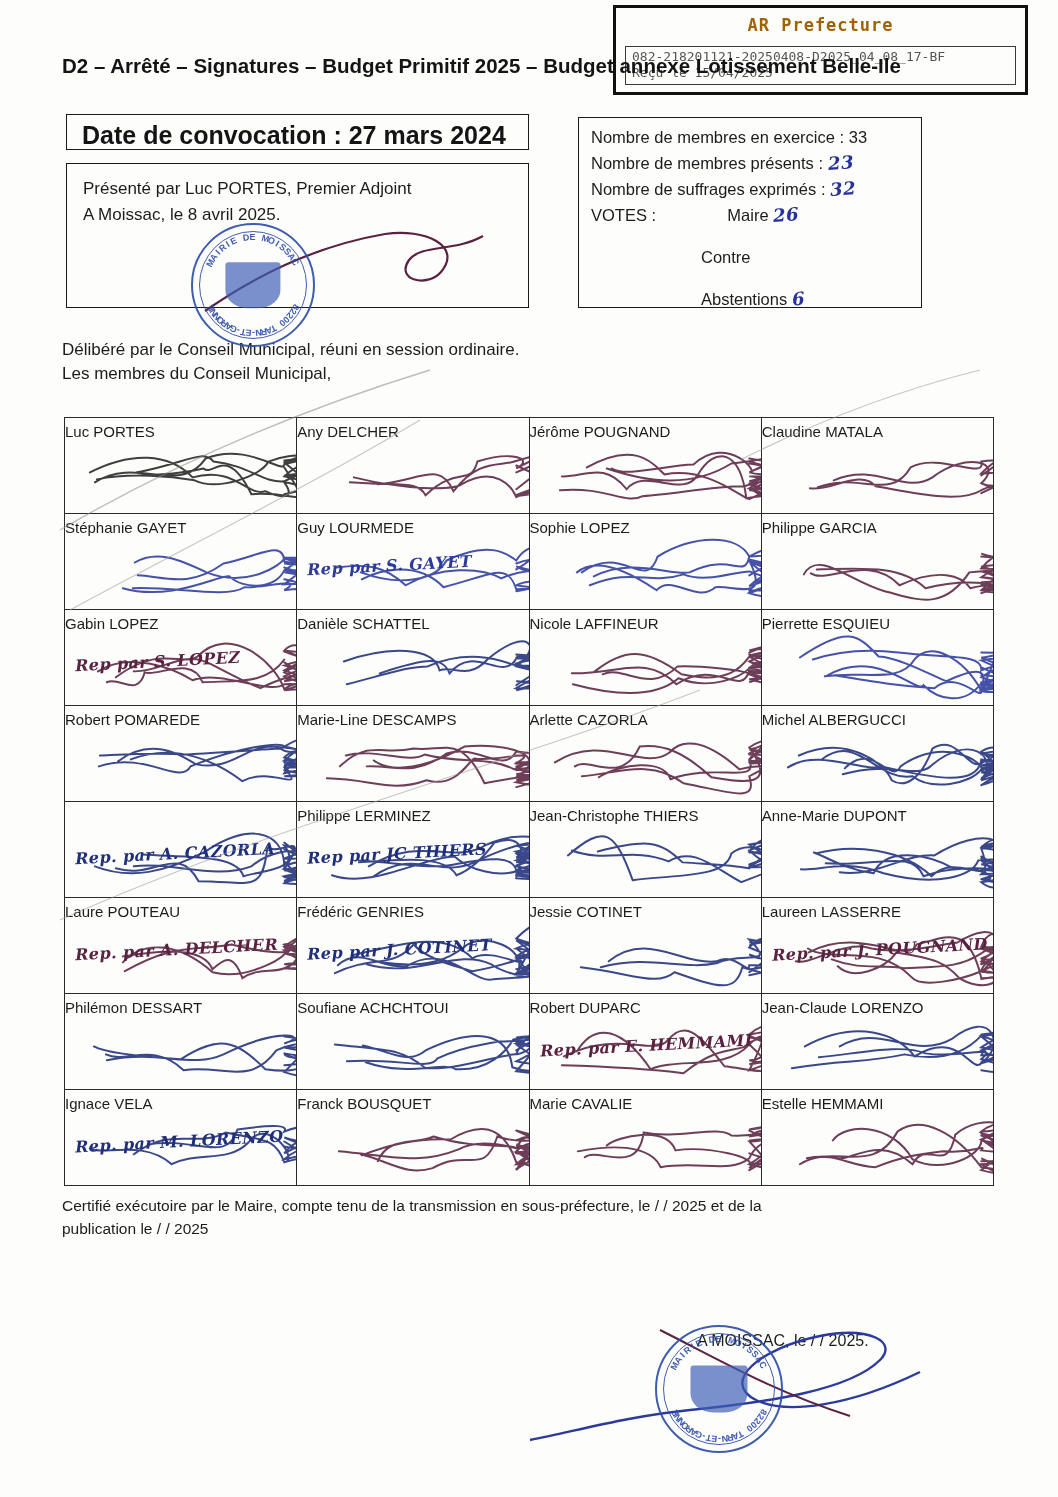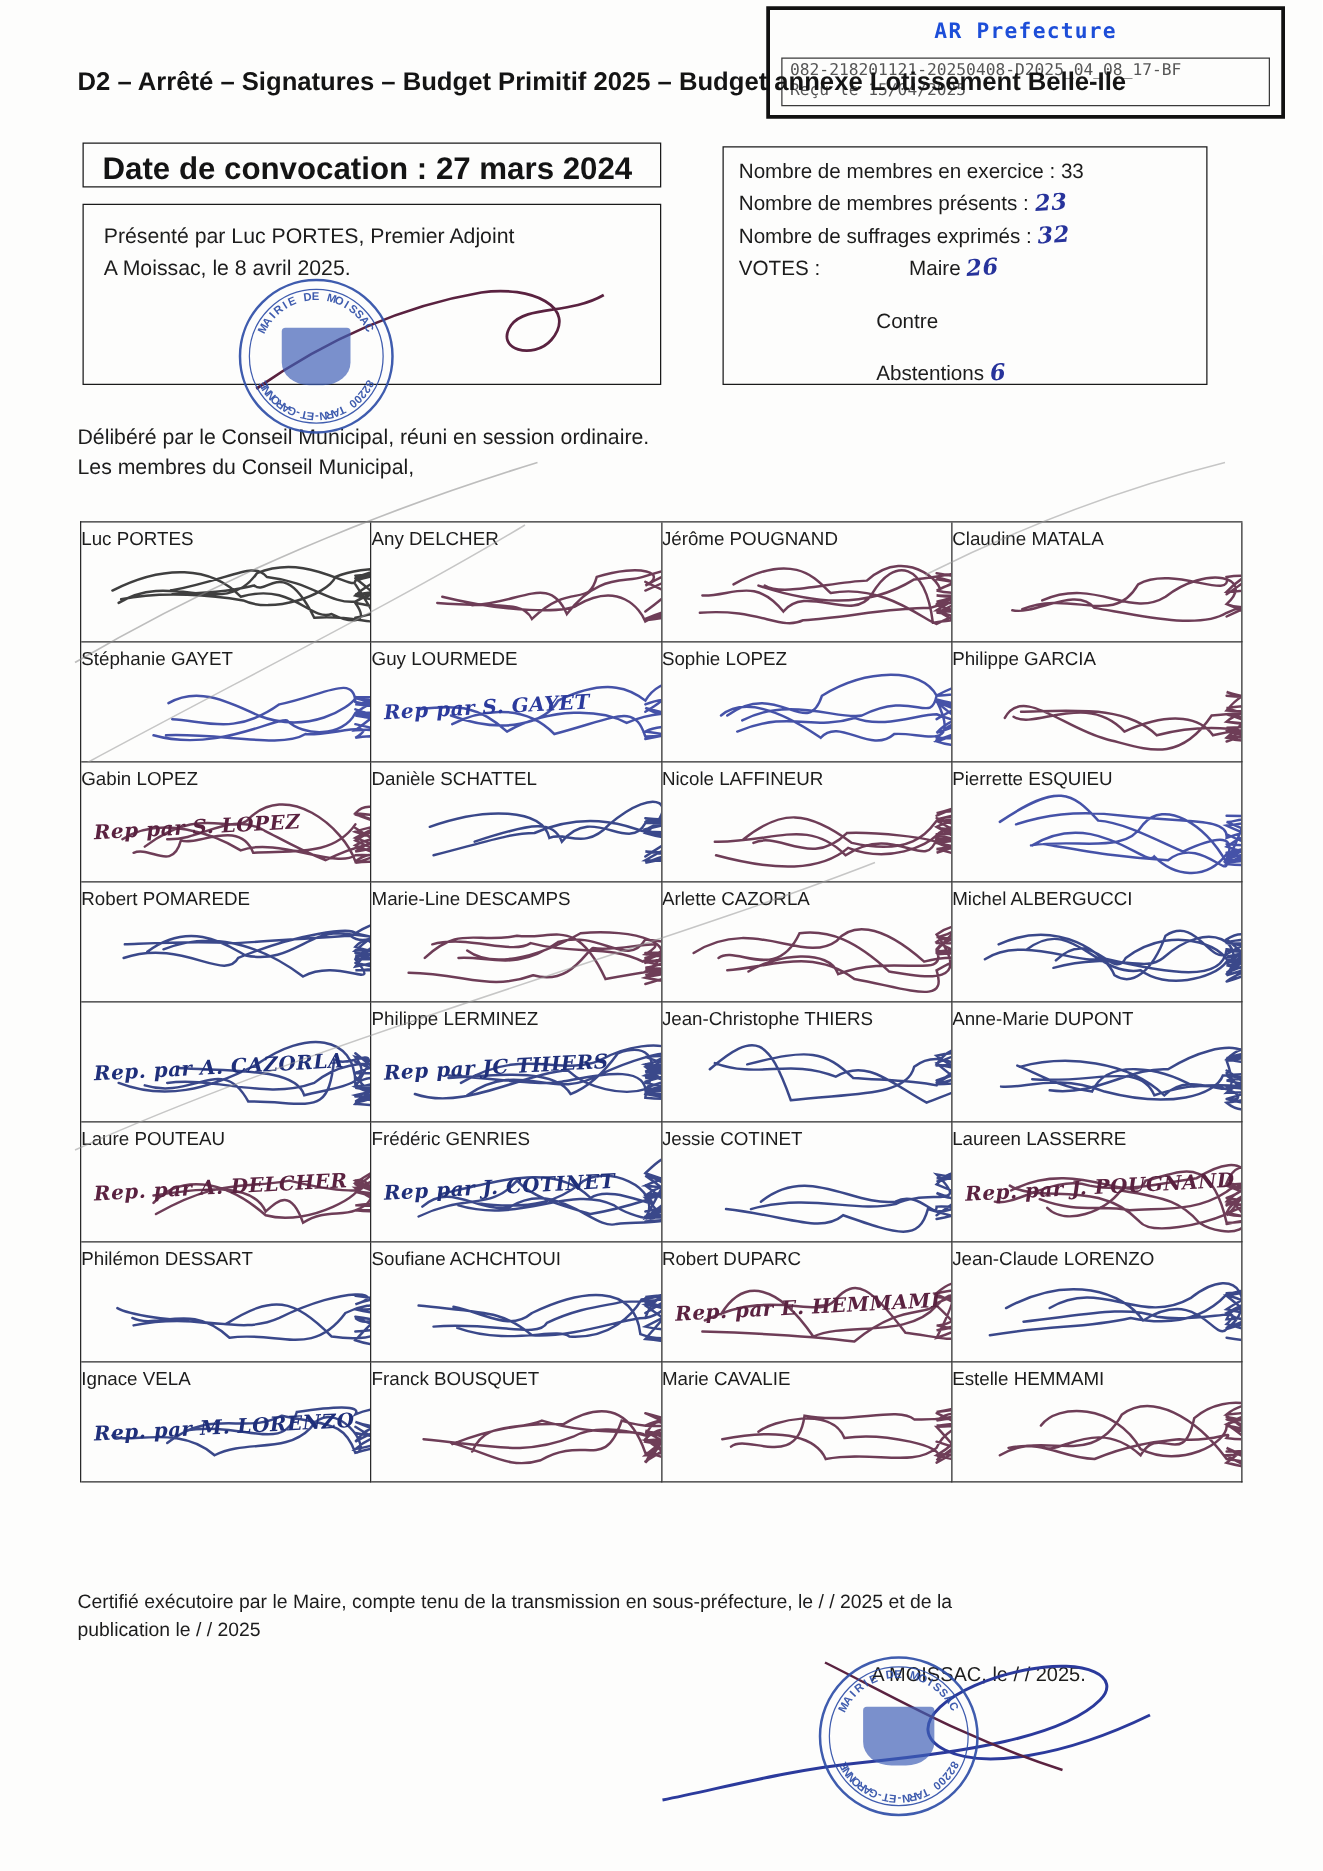--- a/index.html
+++ b/index.html
@@ -29,21 +29,21 @@
     background: rgba(255,255,255,0.0);
     box-sizing: border-box;
     z-index: 40;
   }
   .ar-stamp-title {
     text-align: center;
     font-family: "DejaVu Sans Mono", monospace;
     font-weight: bold;
     font-size: 17px;
     letter-spacing: 1px;
-    color: #1d4ed8;
+    color: #a16207;
     margin-top: 7px;
   }
   .ar-stamp-inner {
     position: absolute;
     left: 9px;
     top: 38px;
     right: 9px;
     bottom: 7px;
     border: 1.5px solid #3a3a3a;
     box-sizing: border-box;
@@ -104,21 +104,21 @@
     line-height: 26px;
     white-space: nowrap;
   }
   .pres-line.bold { font-weight: bold; }
 
   
   .votes-box {
     position: absolute;
     left: 578px;
     top: 117px;
-    width: 388px;
+    width: 344px;
     height: 191px;
     border: 1.6px solid #1a1a1a;
     box-sizing: border-box;
     padding: 6px 0 0 12px;
   }
   .votes-line {
     font-size: 16.5px;
     color: #1c1c1c;
     line-height: 26px;
     white-space: nowrap;
@@ -200,21 +200,21 @@
     left: 0; top: 0;
     width: 100%; height: 100%;
     z-index: 4;
     pointer-events: none;
   }
 
   
   .cert {
     position: absolute;
     left: 62px;
-    top: 1270px;
+    top: 1194px;
     width: 940px;
   }
   .cert div {
     font-size: 15.5px;
     color: #1c1c1c;
     line-height: 23px;
   }
   .moissac-line {
     position: absolute;
     left: 697px;

